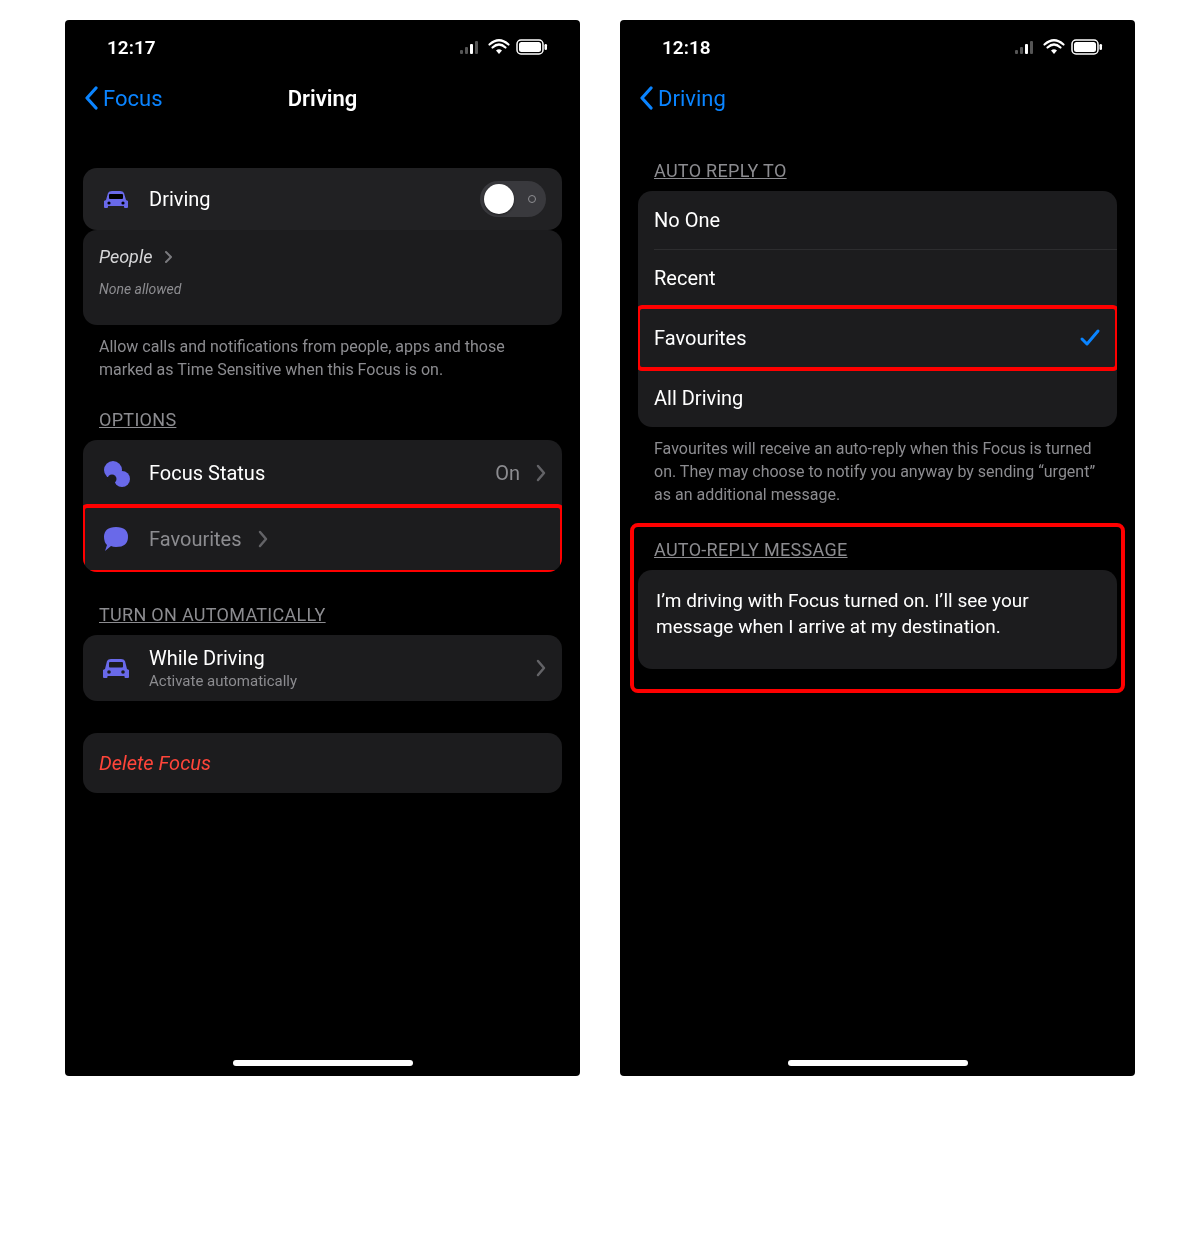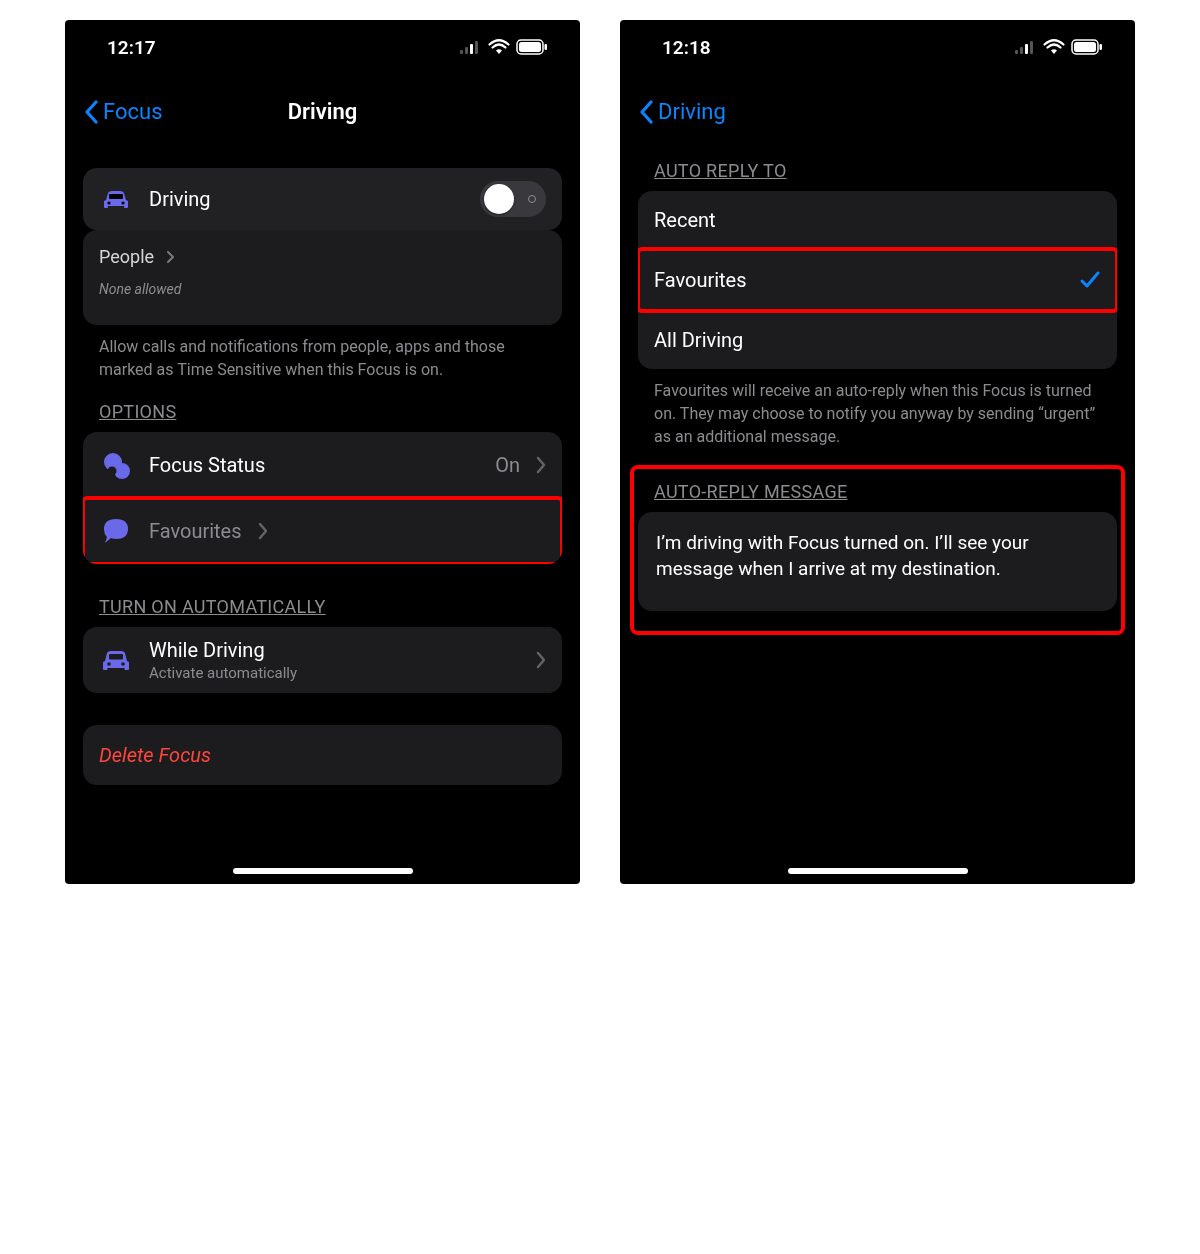--- a/index.html
+++ b/index.html
@@ -19,21 +19,21 @@
     margin: 0;
     padding: 20px 0;
     background: #fff;
     font-family: -apple-system, BlinkMacSystemFont, "Segoe UI", Roboto, Helvetica, Arial, sans-serif;
     display: flex;
     justify-content: center;
     gap: 40px;
   }
   .phone {
     width: 515px;
-    height: 864px;
+    height: 1056px;
     background: var(--bg);
     color: var(--text);
     border-radius: 4px;
     overflow: hidden;
     position: relative;
     padding: 0 18px;
     display: flex;
     flex-direction: column;
   }
   
@@ -44,21 +44,21 @@
     justify-content: space-between;
     padding: 6px 14px 0 24px;
     font-size: 19px;
     font-weight: 600;
   }
   .status-icons { display:flex; align-items:center; gap:6px; }
   
   .nav {
     height: 52px;
     display: flex;
-    align-items: flex-end;
+    align-items: center;
     position: relative;
     margin-top: 4px;
   }
   .nav-back {
     display:flex; align-items:center; gap:4px;
     color: var(--accent);
     font-size: 22px;
     font-weight: 400;
   }
   .nav-title {
@@ -147,20 +147,21 @@
   .gap { height: 32px; }
   .gap-md { height: 44px; }
   
   .people-card {
     padding: 16px 16px 28px 16px;
   }
   .people-link {
     display:flex; align-items:center; gap:12px;
     font-size:18px; color:#d6d6d8;
     margin-bottom: 14px;
+    font-style: italic;
   }
   .none-allowed { font-size:14px; color: var(--text-sec); font-style: italic; }
   
   .msg-box {
     padding: 18px 18px 28px 18px;
     font-size: 19px;
     line-height: 1.4;
   }
   .check { color: var(--accent); font-size: 22px; font-weight:600; }
   svg { display:block; }
@@ -238,21 +239,21 @@
           <svg width="9" height="14" viewBox="0 0 9 14">
               <path d="M2 2 L7 7 L2 12" stroke="#7a7a7e" stroke-width="2" fill="none" stroke-linecap="round" stroke-linejoin="round"></path>
             </svg>
         </span>
       </div>
       <div class="none-allowed">None allowed</div>
     </div>
   </div>
   <div class="sect-footer">Allow calls and notifications from people, apps and those marked as Time Sensitive when this Focus is on.</div>
 
-  <div class="sect-header" style="margin-top:20px">OPTIONS</div>
+  <div class="sect-header" style="margin-top:28px">OPTIONS</div>
   <div class="card">
     <div class="row tall">
       <span class="icon-bubble">
         <svg width="32" height="32" viewBox="0 0 32 32">
             <circle cx="13" cy="13" r="9" fill="#6969e9"></circle>
             <circle cx="22" cy="22" r="8" fill="#6969e9"></circle>
             <circle cx="12" cy="22" r="4.5" fill="#1c1c1e"></circle>
           </svg>
       </span>
       <span class="label">Focus Status</span>
@@ -351,20 +352,23 @@
             <path d="M12 2 L3 12 L12 22" stroke="#0a84ff" stroke-width="3.2" fill="none" stroke-linecap="round" stroke-linejoin="round"></path>
           </svg>
       </span>
       <span>Driving</span>
     </div>
   </div>
 
   <div class="sect-header" style="margin-top:36px">AUTO REPLY TO</div>
   <div class="card">
     <div class="row">
+      <span class="label">No One</span>
+    </div>
+    <div class="row">
       <span class="label">Recent</span>
     </div>
     <div class="hl">
       <div class="row" style="min-height:62px">
         <span class="label">Favourites</span>
         <span class="check">
           <svg width="22" height="20" viewBox="0 0 22 20">
               <path d="M3 11 L8 16 L19 3" stroke="#0a84ff" stroke-width="3" fill="none" stroke-linecap="round" stroke-linejoin="round"></path>
             </svg>
         </span>

